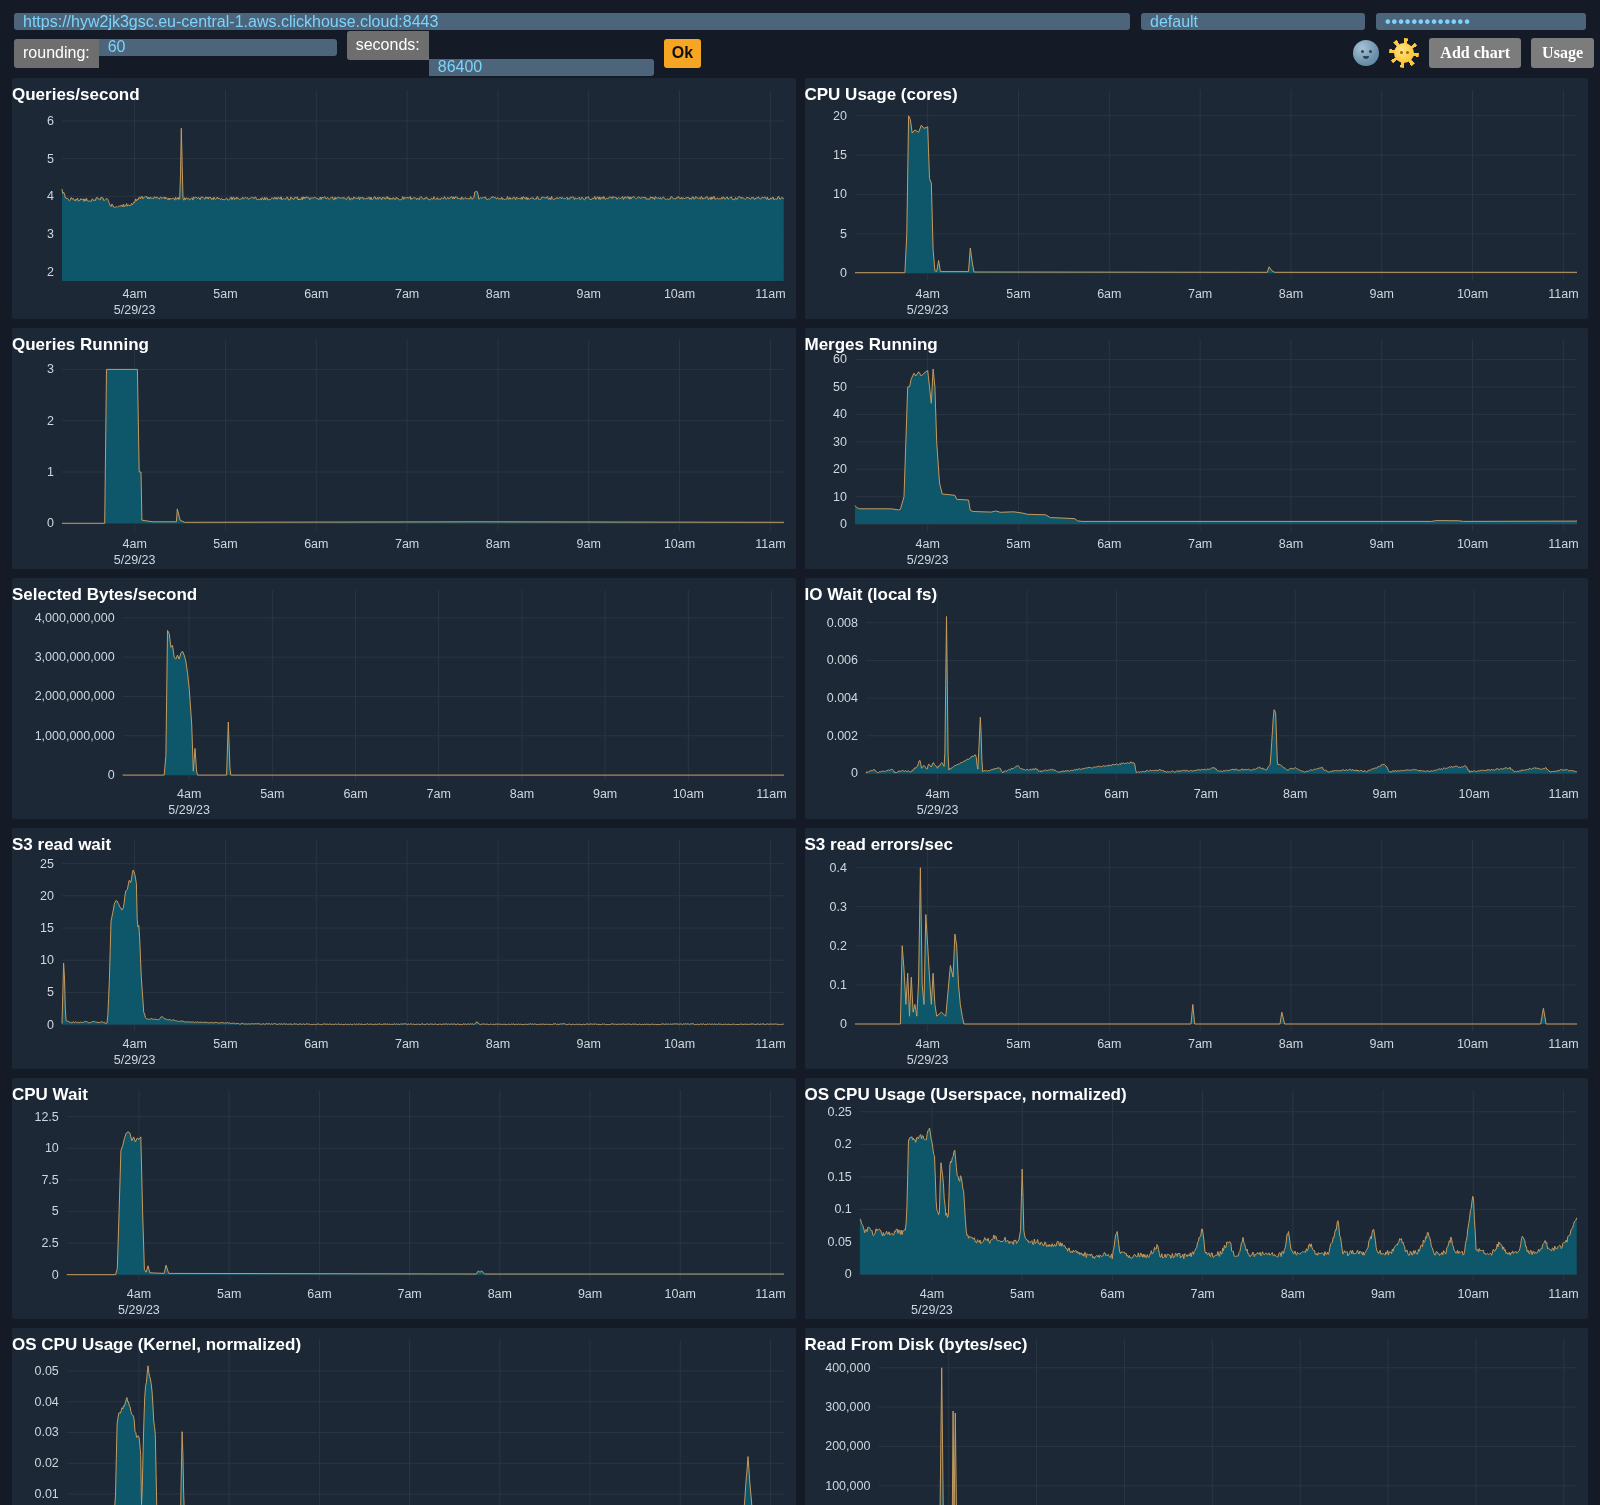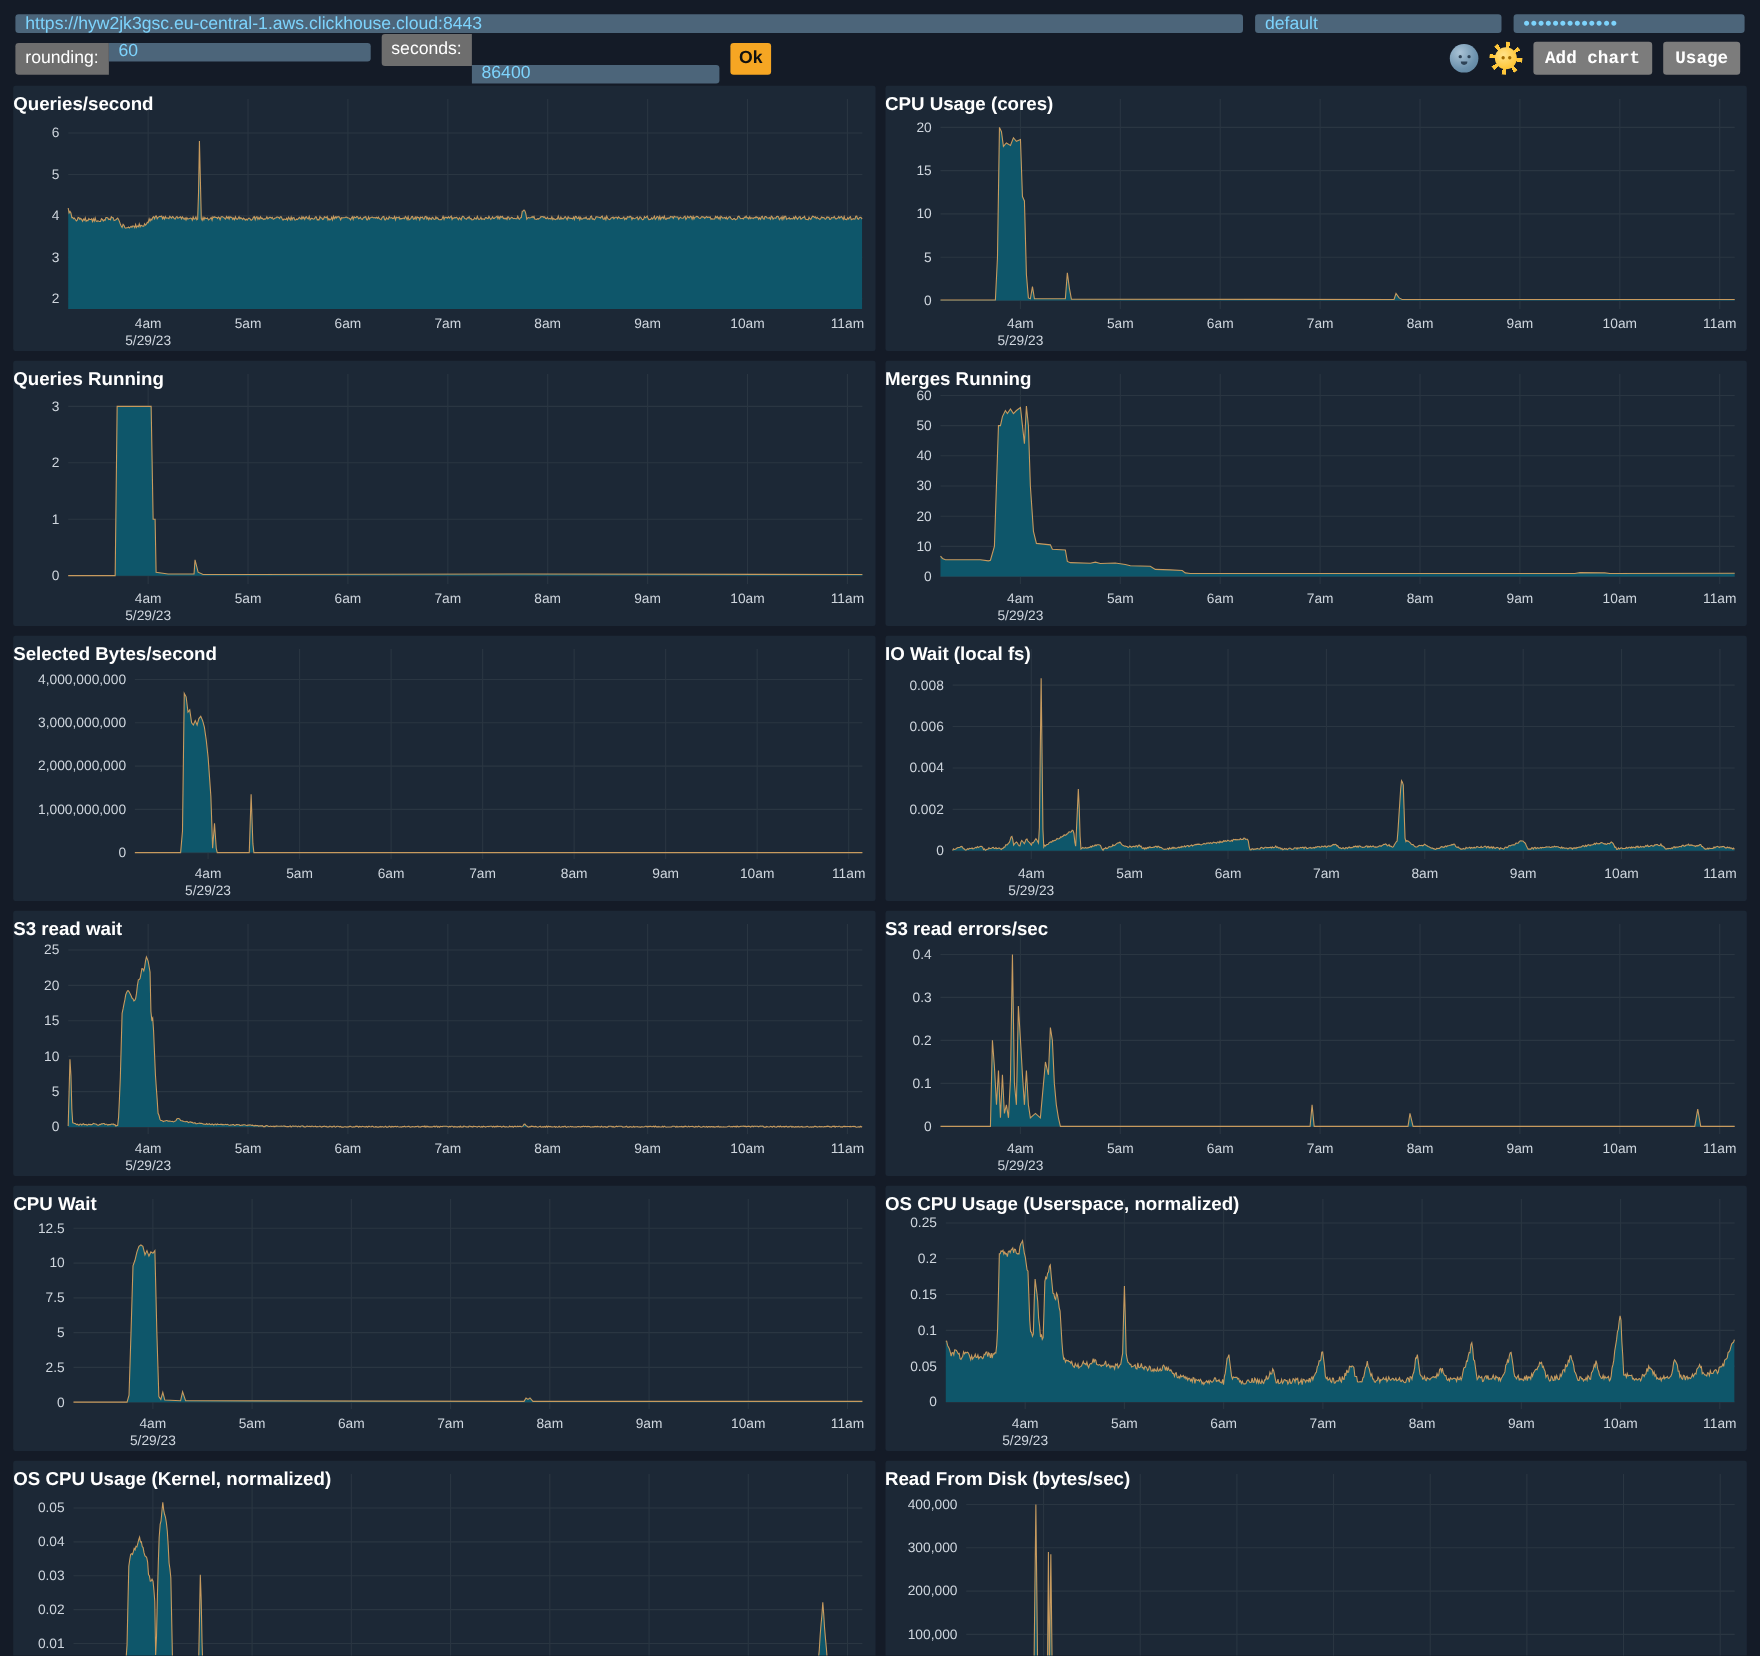--- a/index.html
+++ b/index.html
@@ -3,32 +3,32 @@
 <meta charset="utf-8">
 <style>
   html,body{margin:0;padding:0;background:#141b27;width:1600px;height:1505px;overflow:hidden;
     font-family:"Liberation Sans",sans-serif;color:#fff;}
   .topbar{display:flex;gap:11px;padding:13px 14px 0 14px;}
   input{background:#4c657a;border:0;color:#7dd3fc;font-family:"Liberation Sans",sans-serif;
     font-size:16px;padding:3px 9px;border-radius:3px;height:17px;box-sizing:border-box;outline:none;}
   .url-input{flex:1;}
   .user-input{width:224px;}
   .pass-input{width:210px;letter-spacing:1px;font-weight:bold;}
-  .toolbar2{display:flex;align-items:center;gap:10px;padding:7px 18px 0 14px;height:32px;}
+  .toolbar2{display:flex;align-items:center;gap:10px;padding:7px 6px 0 14px;height:32px;}
   .pair{display:flex;}
   .labelbox{background:#6e6e6e;color:#fff;padding:0 9px;border-radius:3px 0 0 3px;font-size:16px;
     height:29px;display:flex;align-items:center;}
   .pair input{border-radius:0 3px 3px 0;}
   .rounding-w{width:238px;}
   .seconds-w{width:225px;margin-top:28px;}
   .ok-btn{background:#f6a623;color:#101010;font-weight:bold;border:0;border-radius:3px;height:29px;
     padding:0 8px;font-size:16px;font-family:"Liberation Sans",sans-serif;cursor:pointer;text-align:center;}
   .spacer{flex:1;}
   .btn{background:#7c7c7c;color:#fff;font-weight:bold;border:0;border-radius:3px;height:30px;
-    padding:0 11px;font-size:16px;font-family:Liberation Mono, monospace;cursor:pointer;}
+    padding:0 11px;font-size:16px;font-family:Liberation Serif, serif;cursor:pointer;}
   .icon{display:inline-block;position:relative;cursor:pointer;}
   .moon-icon{width:26px;height:26px;border-radius:50%;
     background:radial-gradient(circle at 35% 30%, #a9c3d6, #6d92ad 60%, #587d99);}
   .moon-icon::before{content:"";position:absolute;width:3px;height:3px;border-radius:50%;
     background:#2e4356;left:8px;top:10px;box-shadow:8px 0 0 #2e4356;}
   .moon-icon::after{content:"";position:absolute;width:6px;height:3px;border-radius:0 0 6px 6px;
     background:#2e4356;left:10px;top:16px;}
   .sun-icon{width:30px;height:30px;border-radius:50%;
     background:repeating-conic-gradient(#ffc73a 0deg 16deg, rgba(0,0,0,0) 16deg 45deg);}
   .sun-icon::before{content:"";position:absolute;inset:5px;border-radius:50%;

